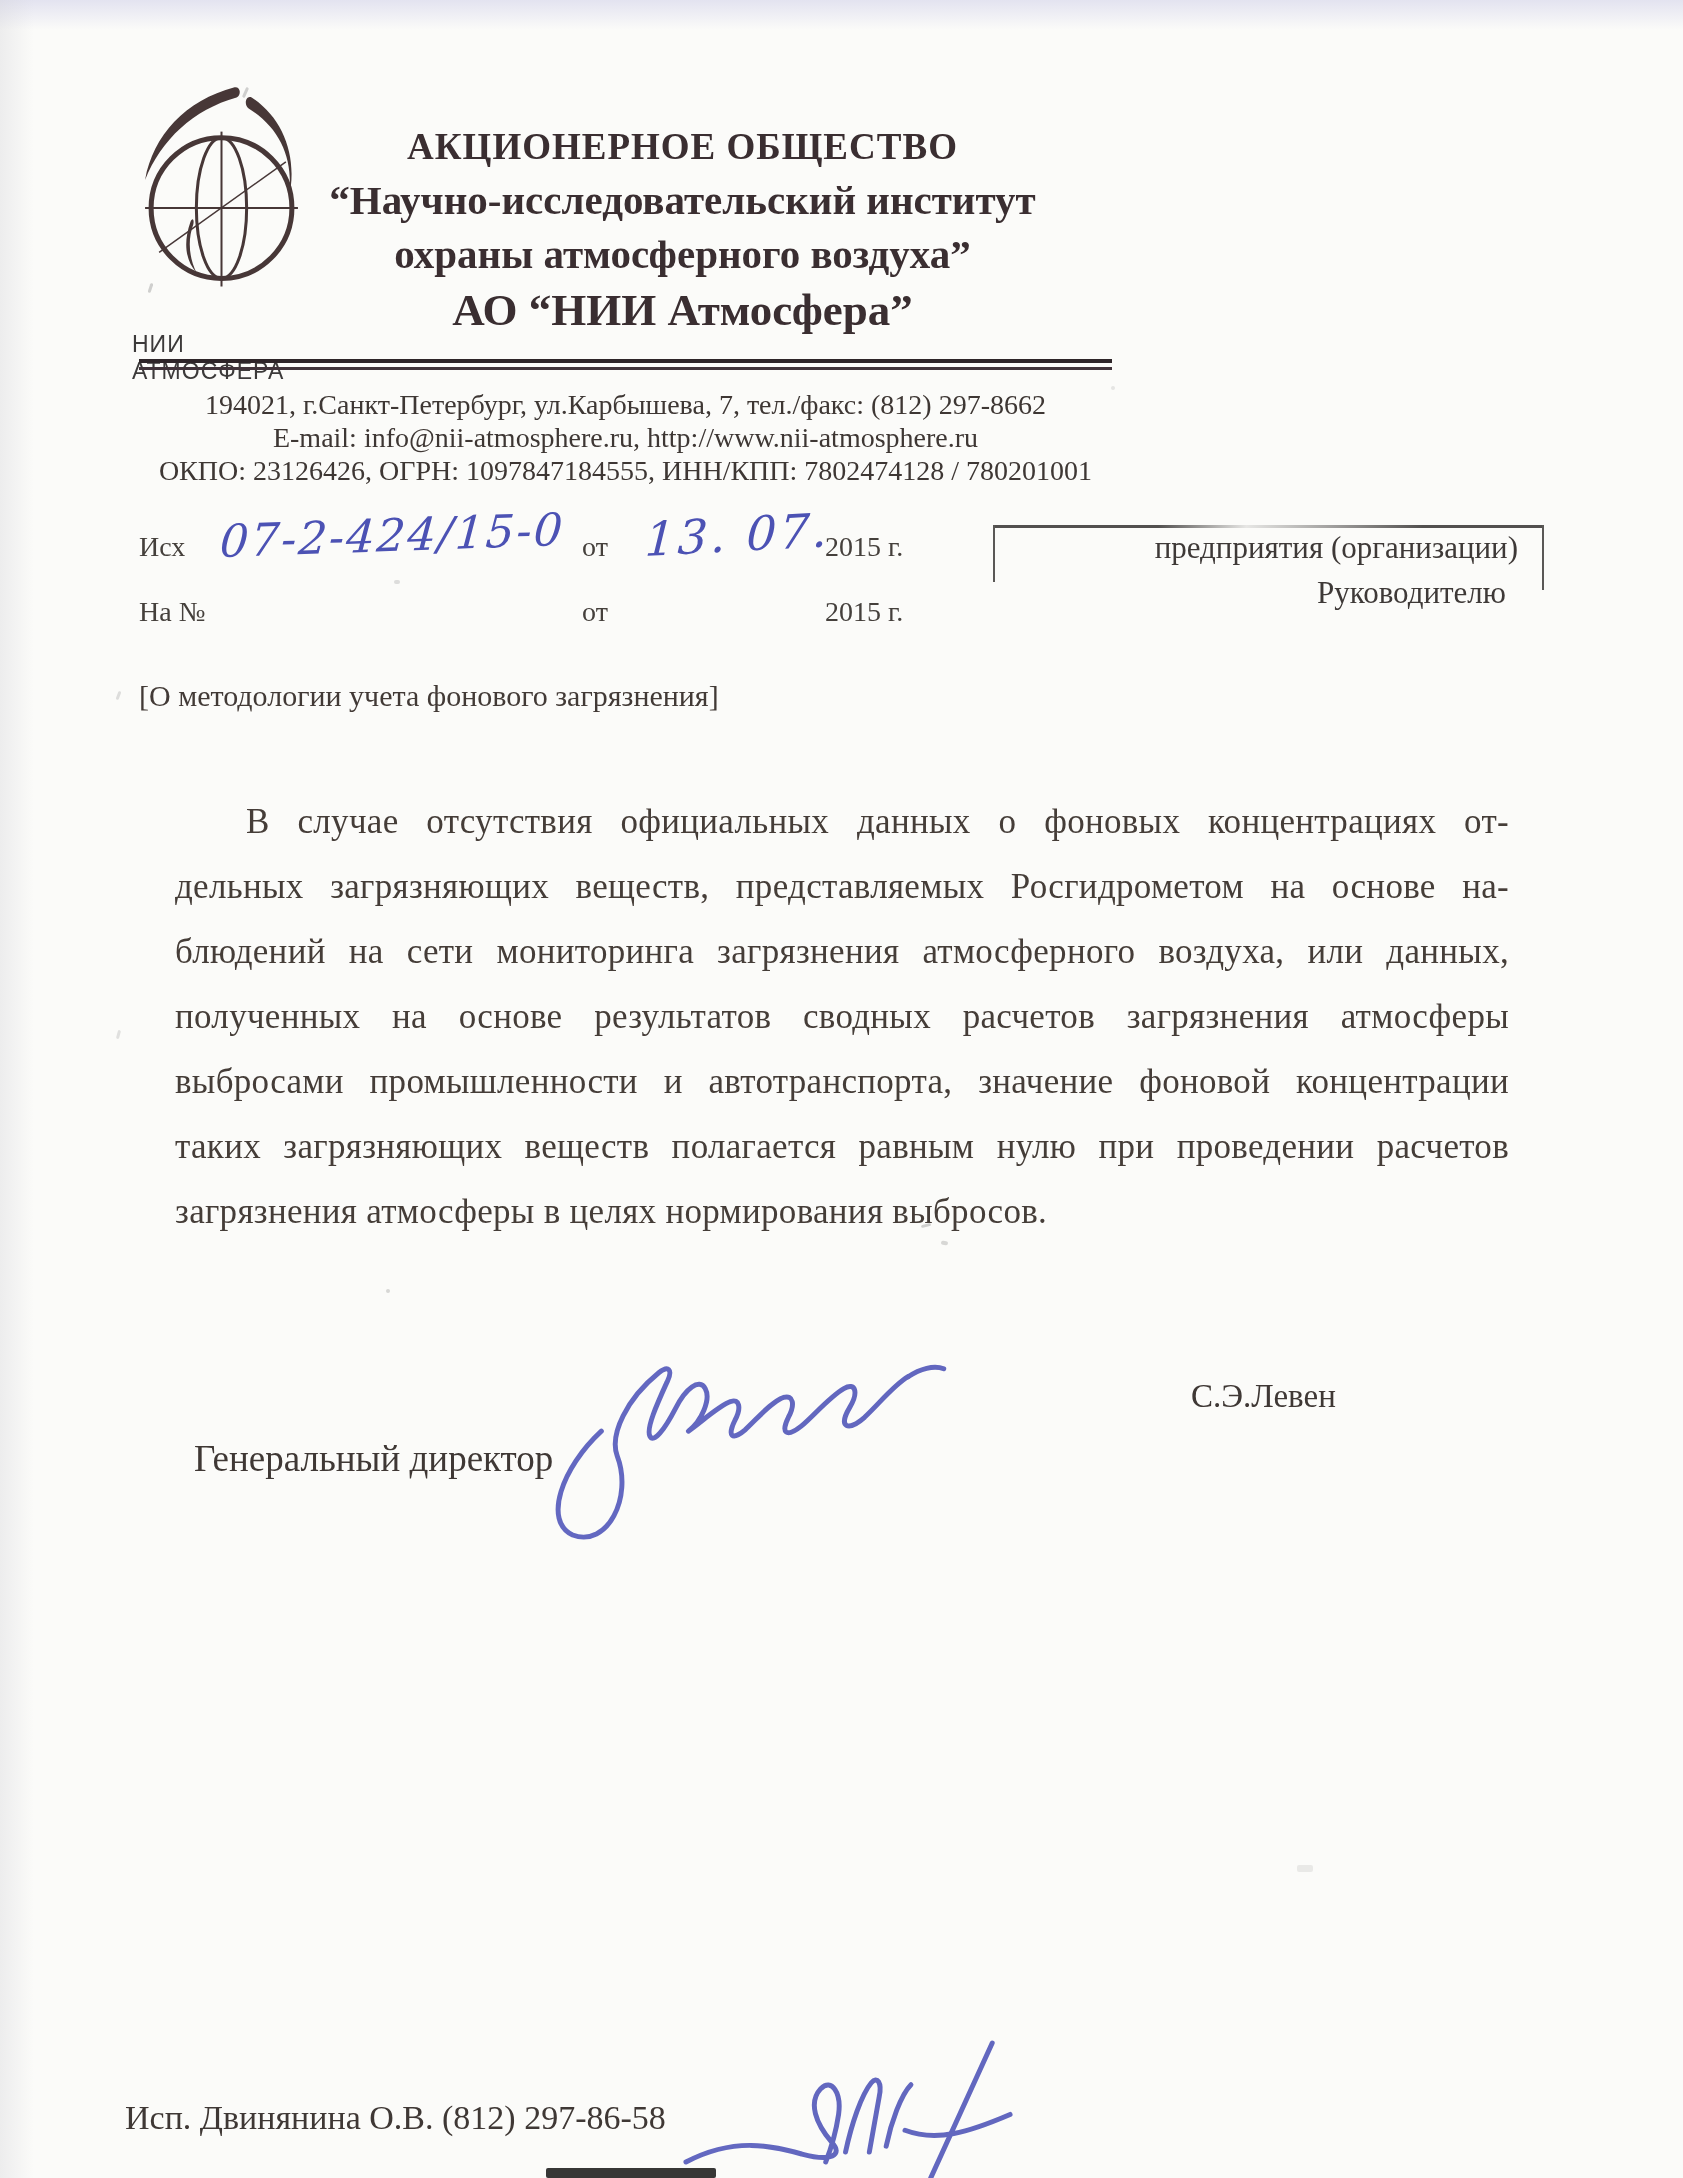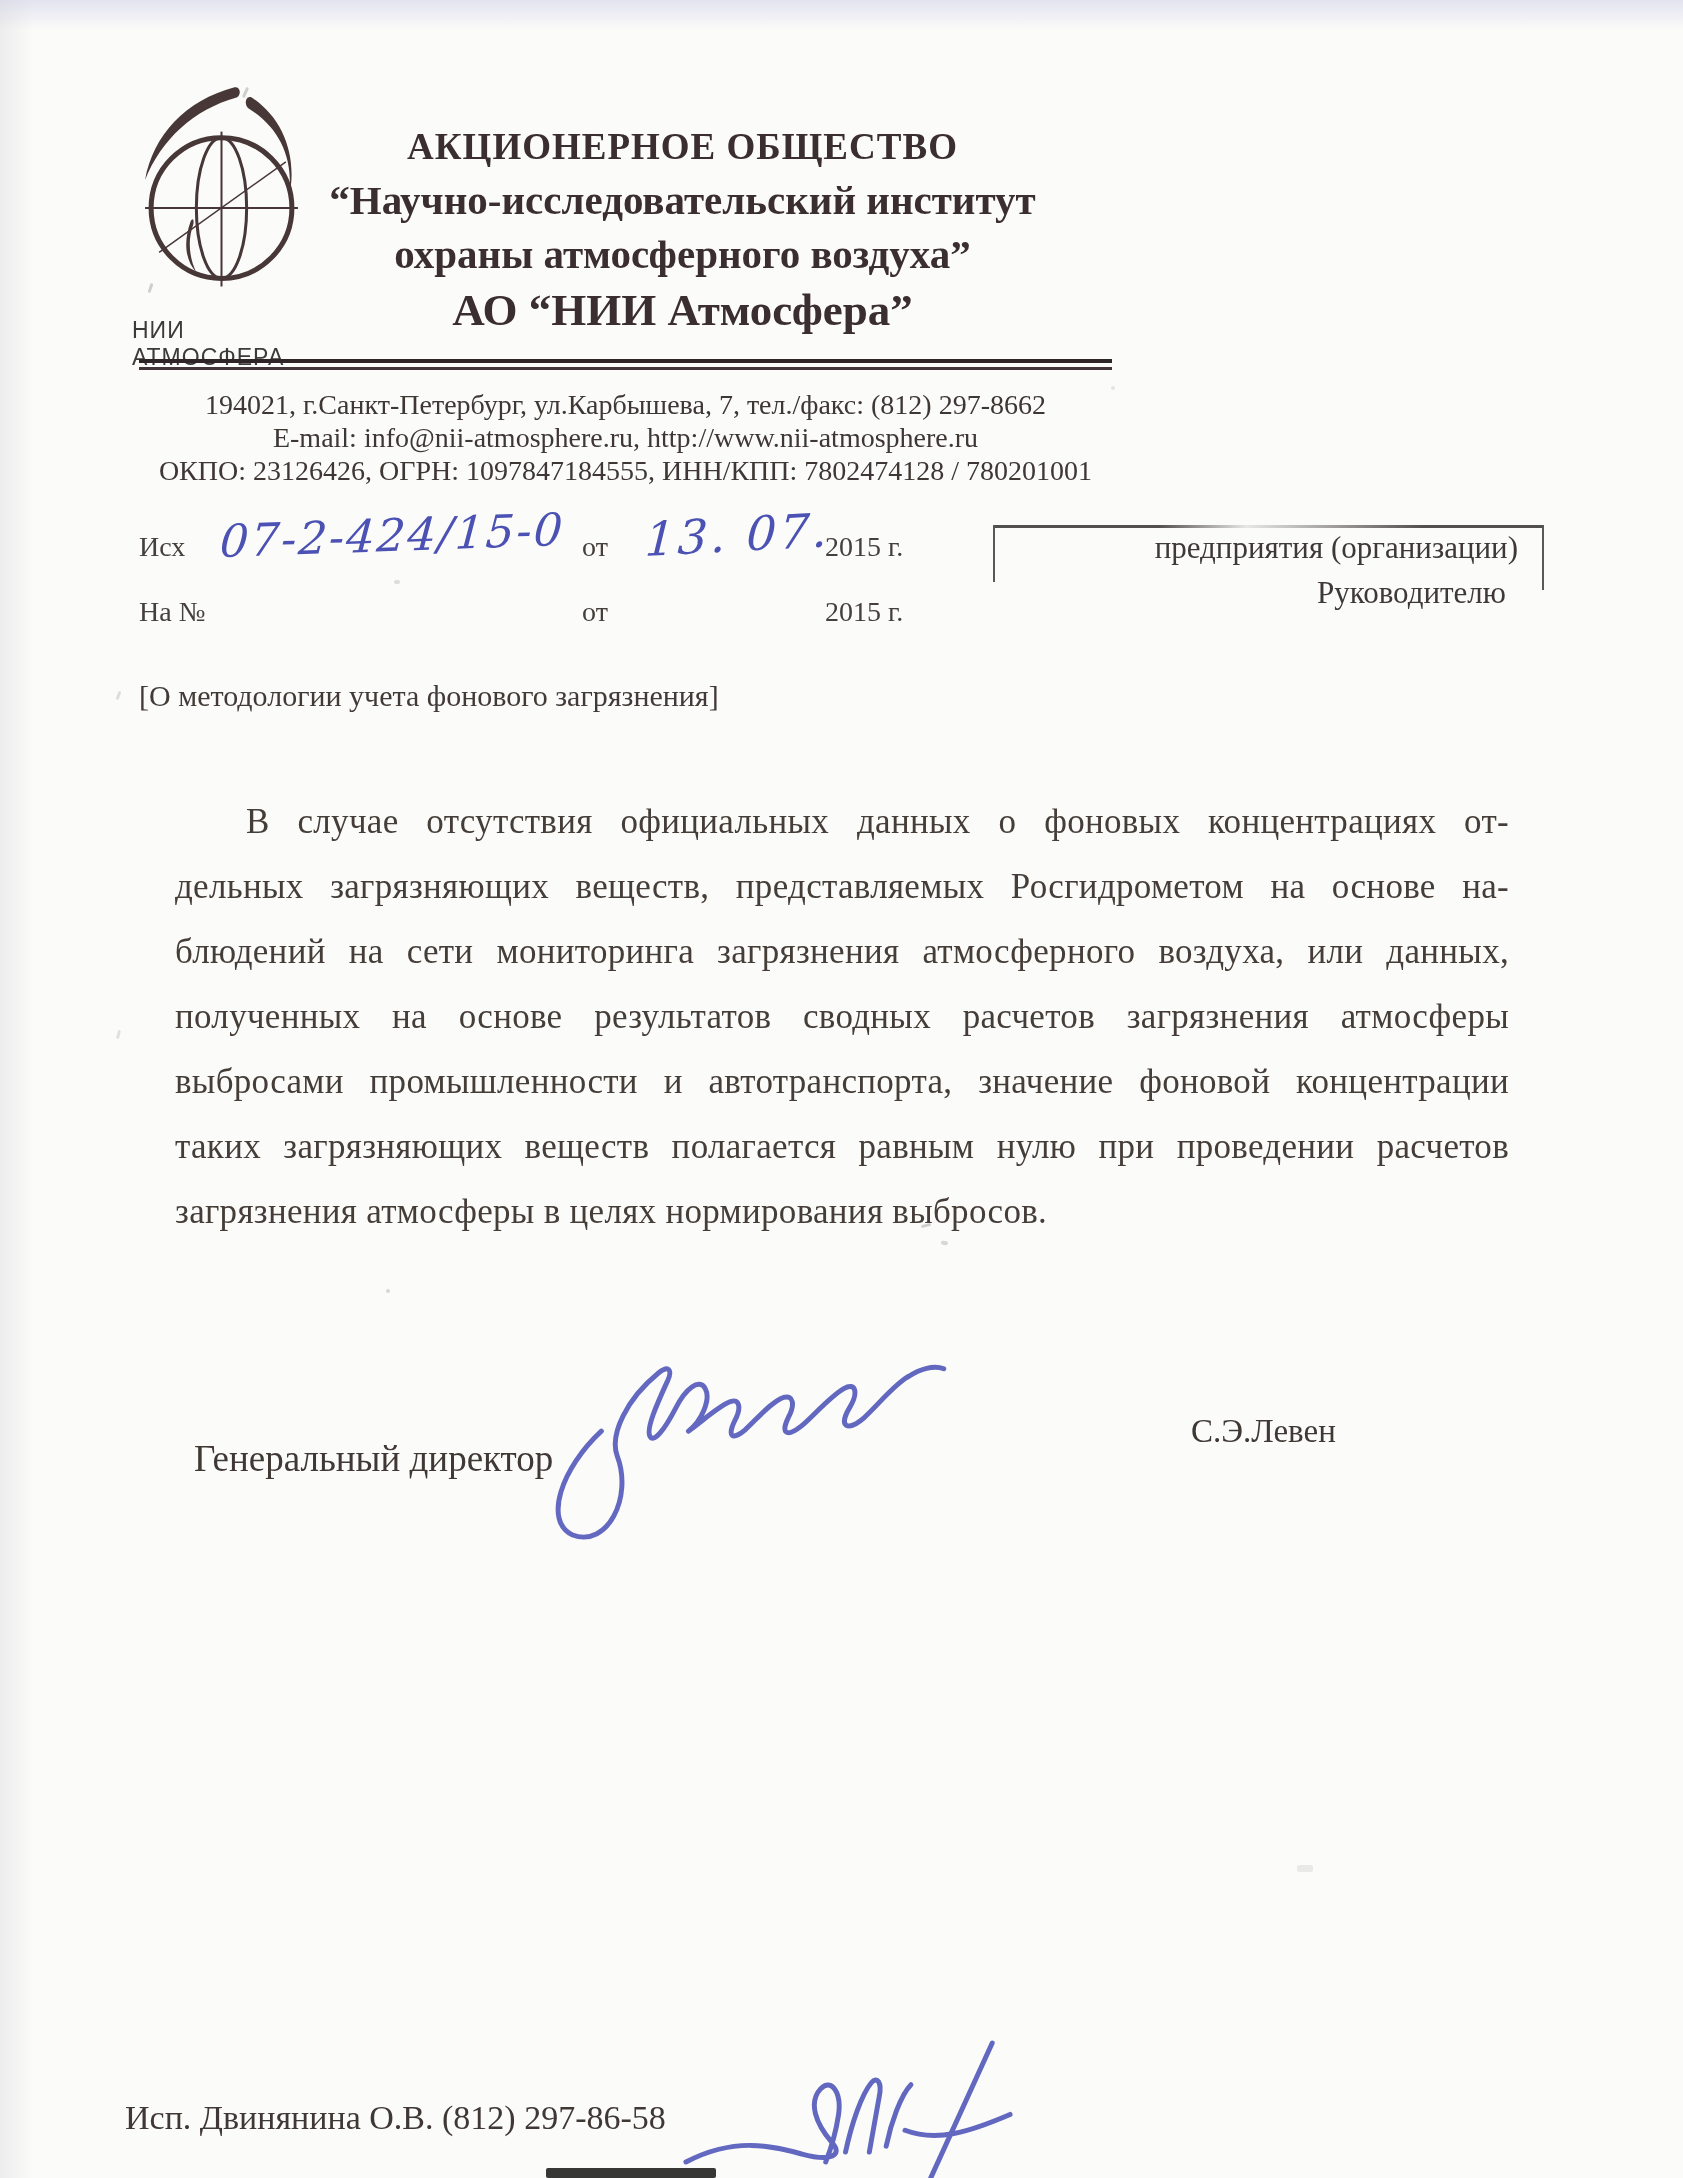--- a/index.html
+++ b/index.html
@@ -18,21 +18,21 @@
   }
   .edge-left{
     position:absolute;left:0;top:0;width:34px;height:2178px;
     background:linear-gradient(90deg, rgba(210,210,215,.35), rgba(255,255,255,0));
   }
   
   .logo{position:absolute;left:132px;top:85px;width:178px;text-align:center;}
   .logo svg{display:block;margin:0 auto;}
   .logo-caption{
     font-family:"Liberation Sans", sans-serif;
-    font-size:23px;letter-spacing:1px;color:#3c3a3a;margin-top:6px;text-align:left;
+    font-size:23px;letter-spacing:1px;color:#3c3a3a;margin-top:20px;text-align:left;
   }
   .org-block{
     position:absolute;left:252px;top:125px;width:861px;
     text-align:center;color:#3a2e31;
   }
   .org-line1{font-size:37px;font-weight:bold;letter-spacing:1px;}
   .org-line2{font-size:41px;font-weight:bold;margin-top:8px;}
   .org-line3{font-size:41px;font-weight:bold;margin-top:6px;}
   .org-line4{font-size:45px;font-weight:bold;margin-top:6px;}
   .rule{position:absolute;left:139px;top:359px;width:973px;}
@@ -67,21 +67,21 @@
   .subject{position:absolute;left:139px;top:679px;font-size:30px;color:#423a36;}
   .body-text{
     position:absolute;left:139px;top:789px;width:1370px;
     font-size:35px;line-height:65px;color:#453d38;letter-spacing:0.3px;
   }
   .body-text .bl{text-align:justify;text-align-last:justify;margin-left:36px;}
   .body-text .bl.first{padding-left:71px;}
   .body-text .bl.last{text-align:center;text-align-last:left;}
   
   .sig-title{position:absolute;left:194px;top:1416px;font-size:37px;color:#3f3835;margin-top:21px;}
-  .sig-name{position:absolute;left:1191px;top:1413px;font-size:33px;color:#3f3835;}
+  .sig-name{position:absolute;left:1191px;top:1378px;font-size:33px;color:#3f3835;}
   .sig-main{position:absolute;left:540px;top:1337px;}
   .sig-bottom{position:absolute;left:681px;top:2035px;}
   
   .executor{position:absolute;left:125px;top:2099px;font-size:34px;color:#3f3835;}
   .bottom-bar{
     position:absolute;left:546px;top:2168px;width:170px;height:10px;
     background:#141414;opacity:.85;border-radius:2px;
   }
   
   .art{position:absolute;background:#6a6a6a;opacity:.3;border-radius:2px;}

